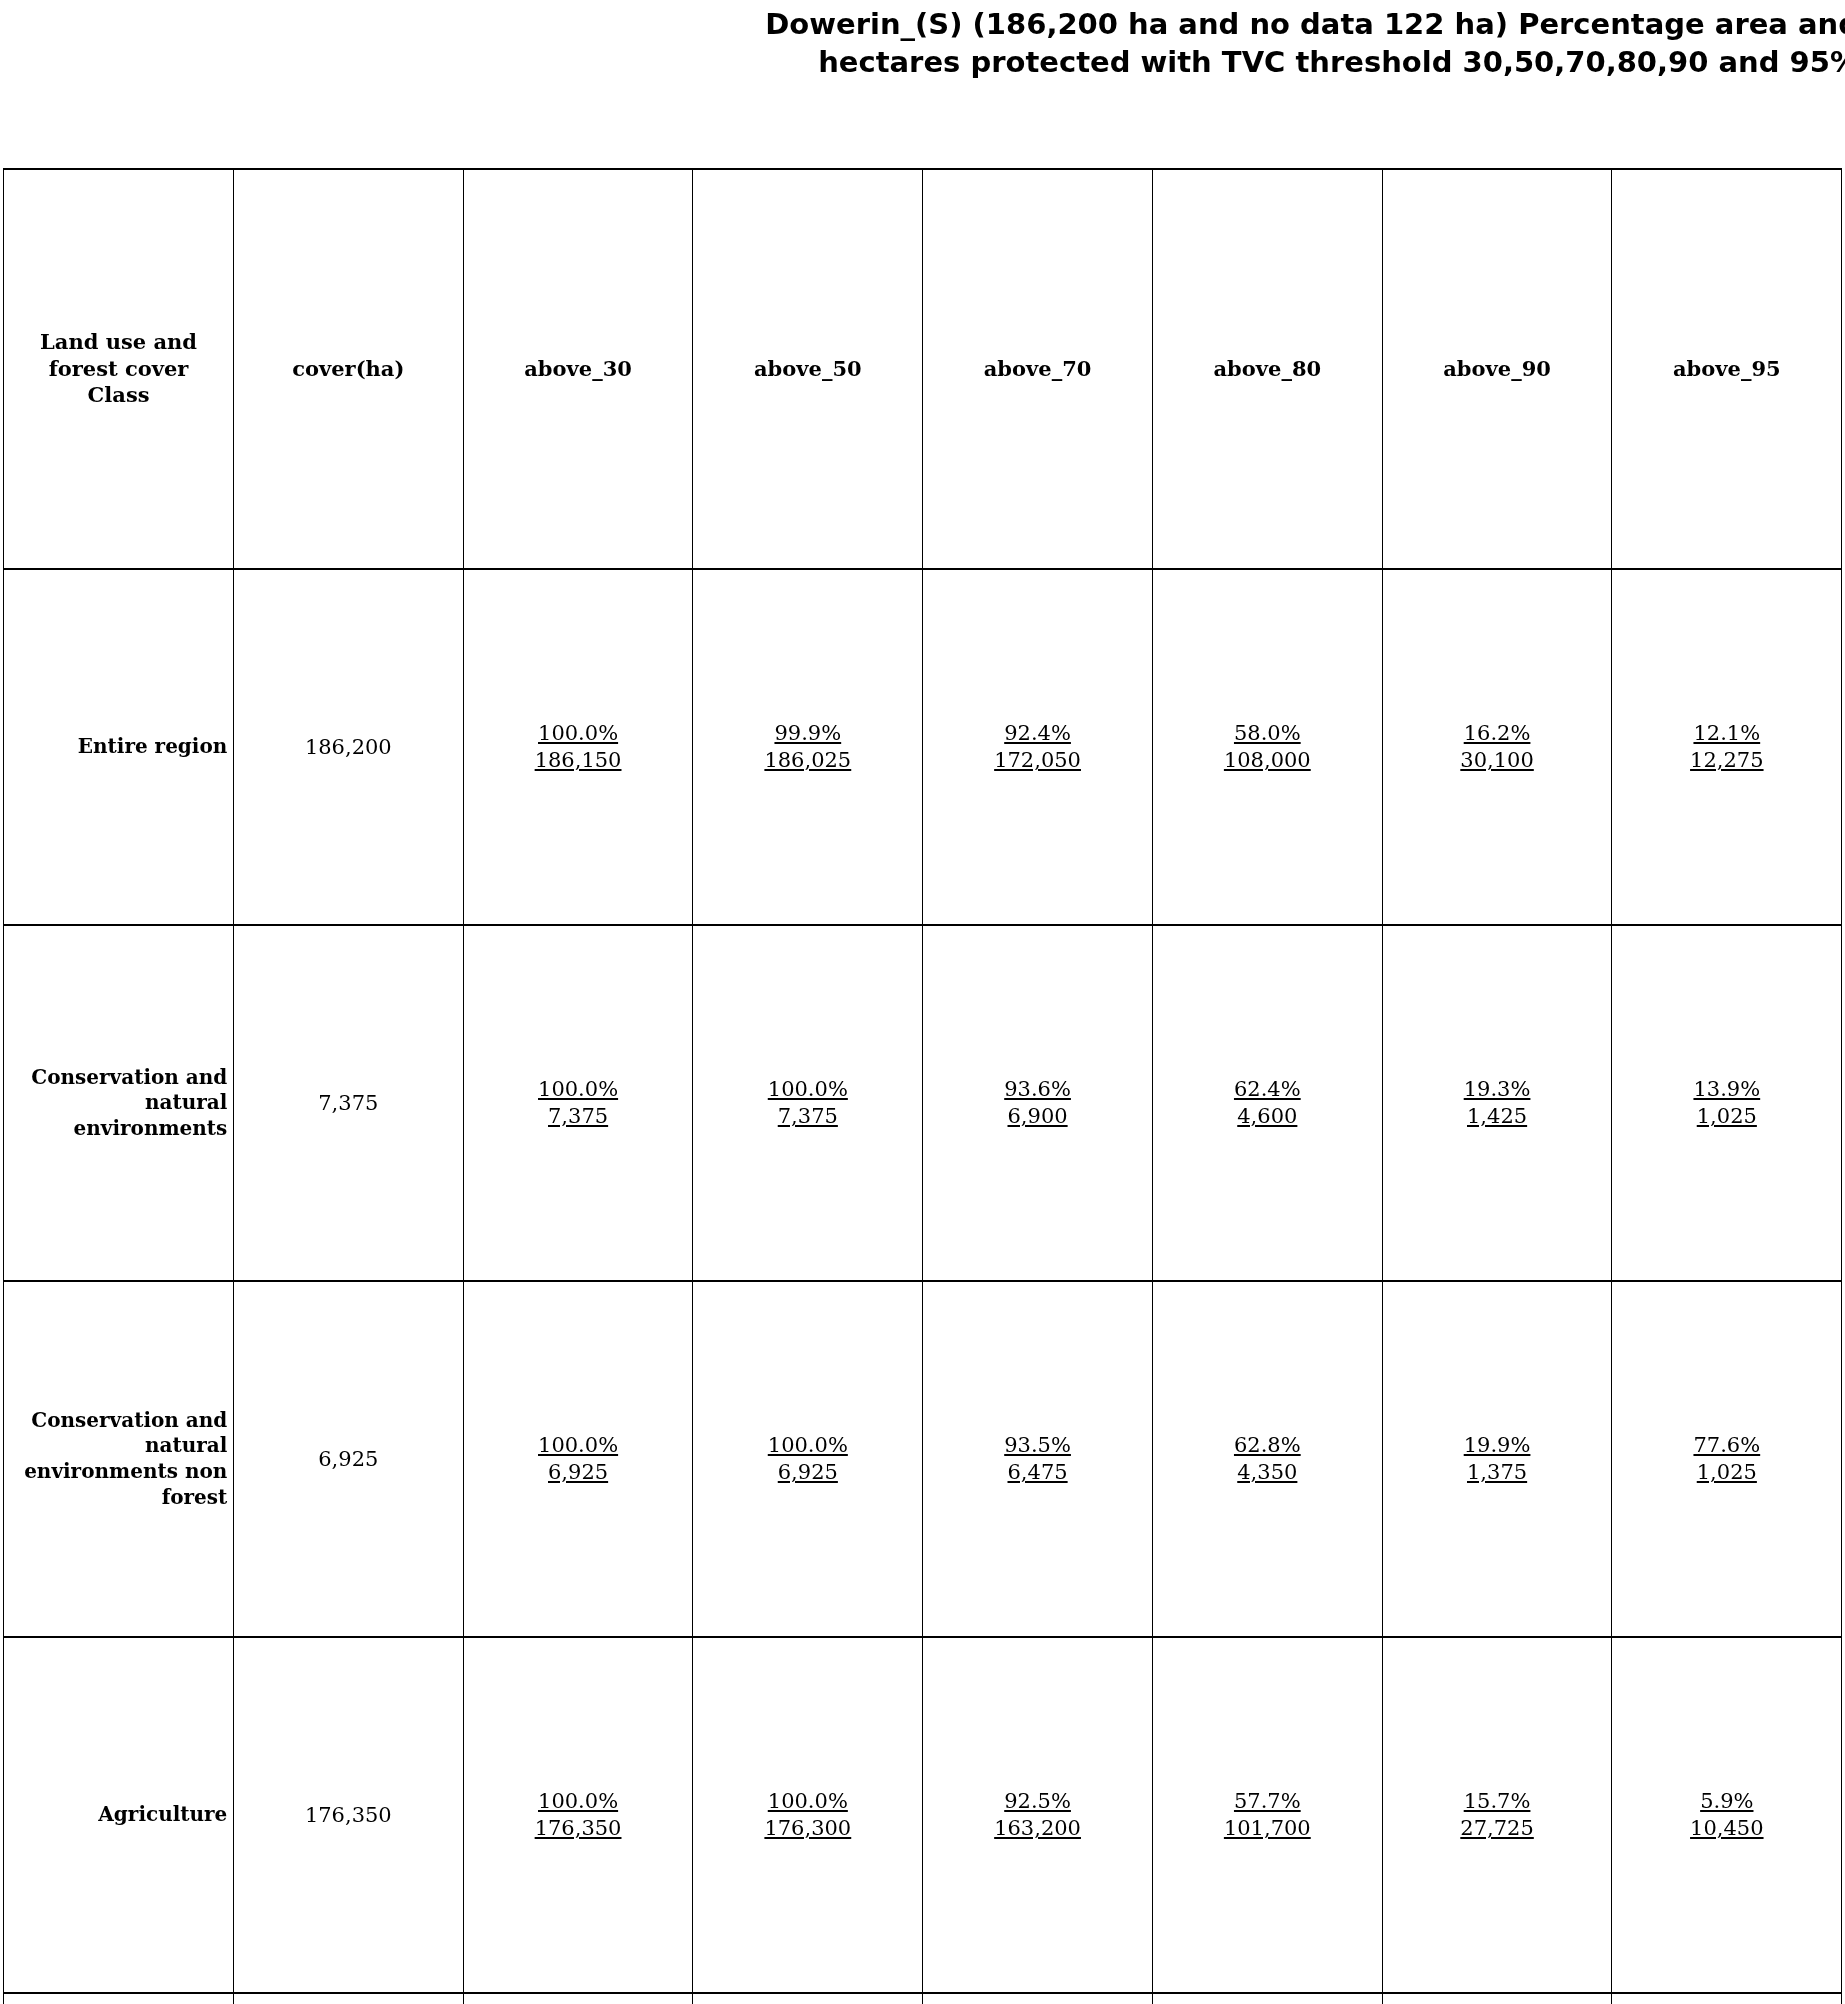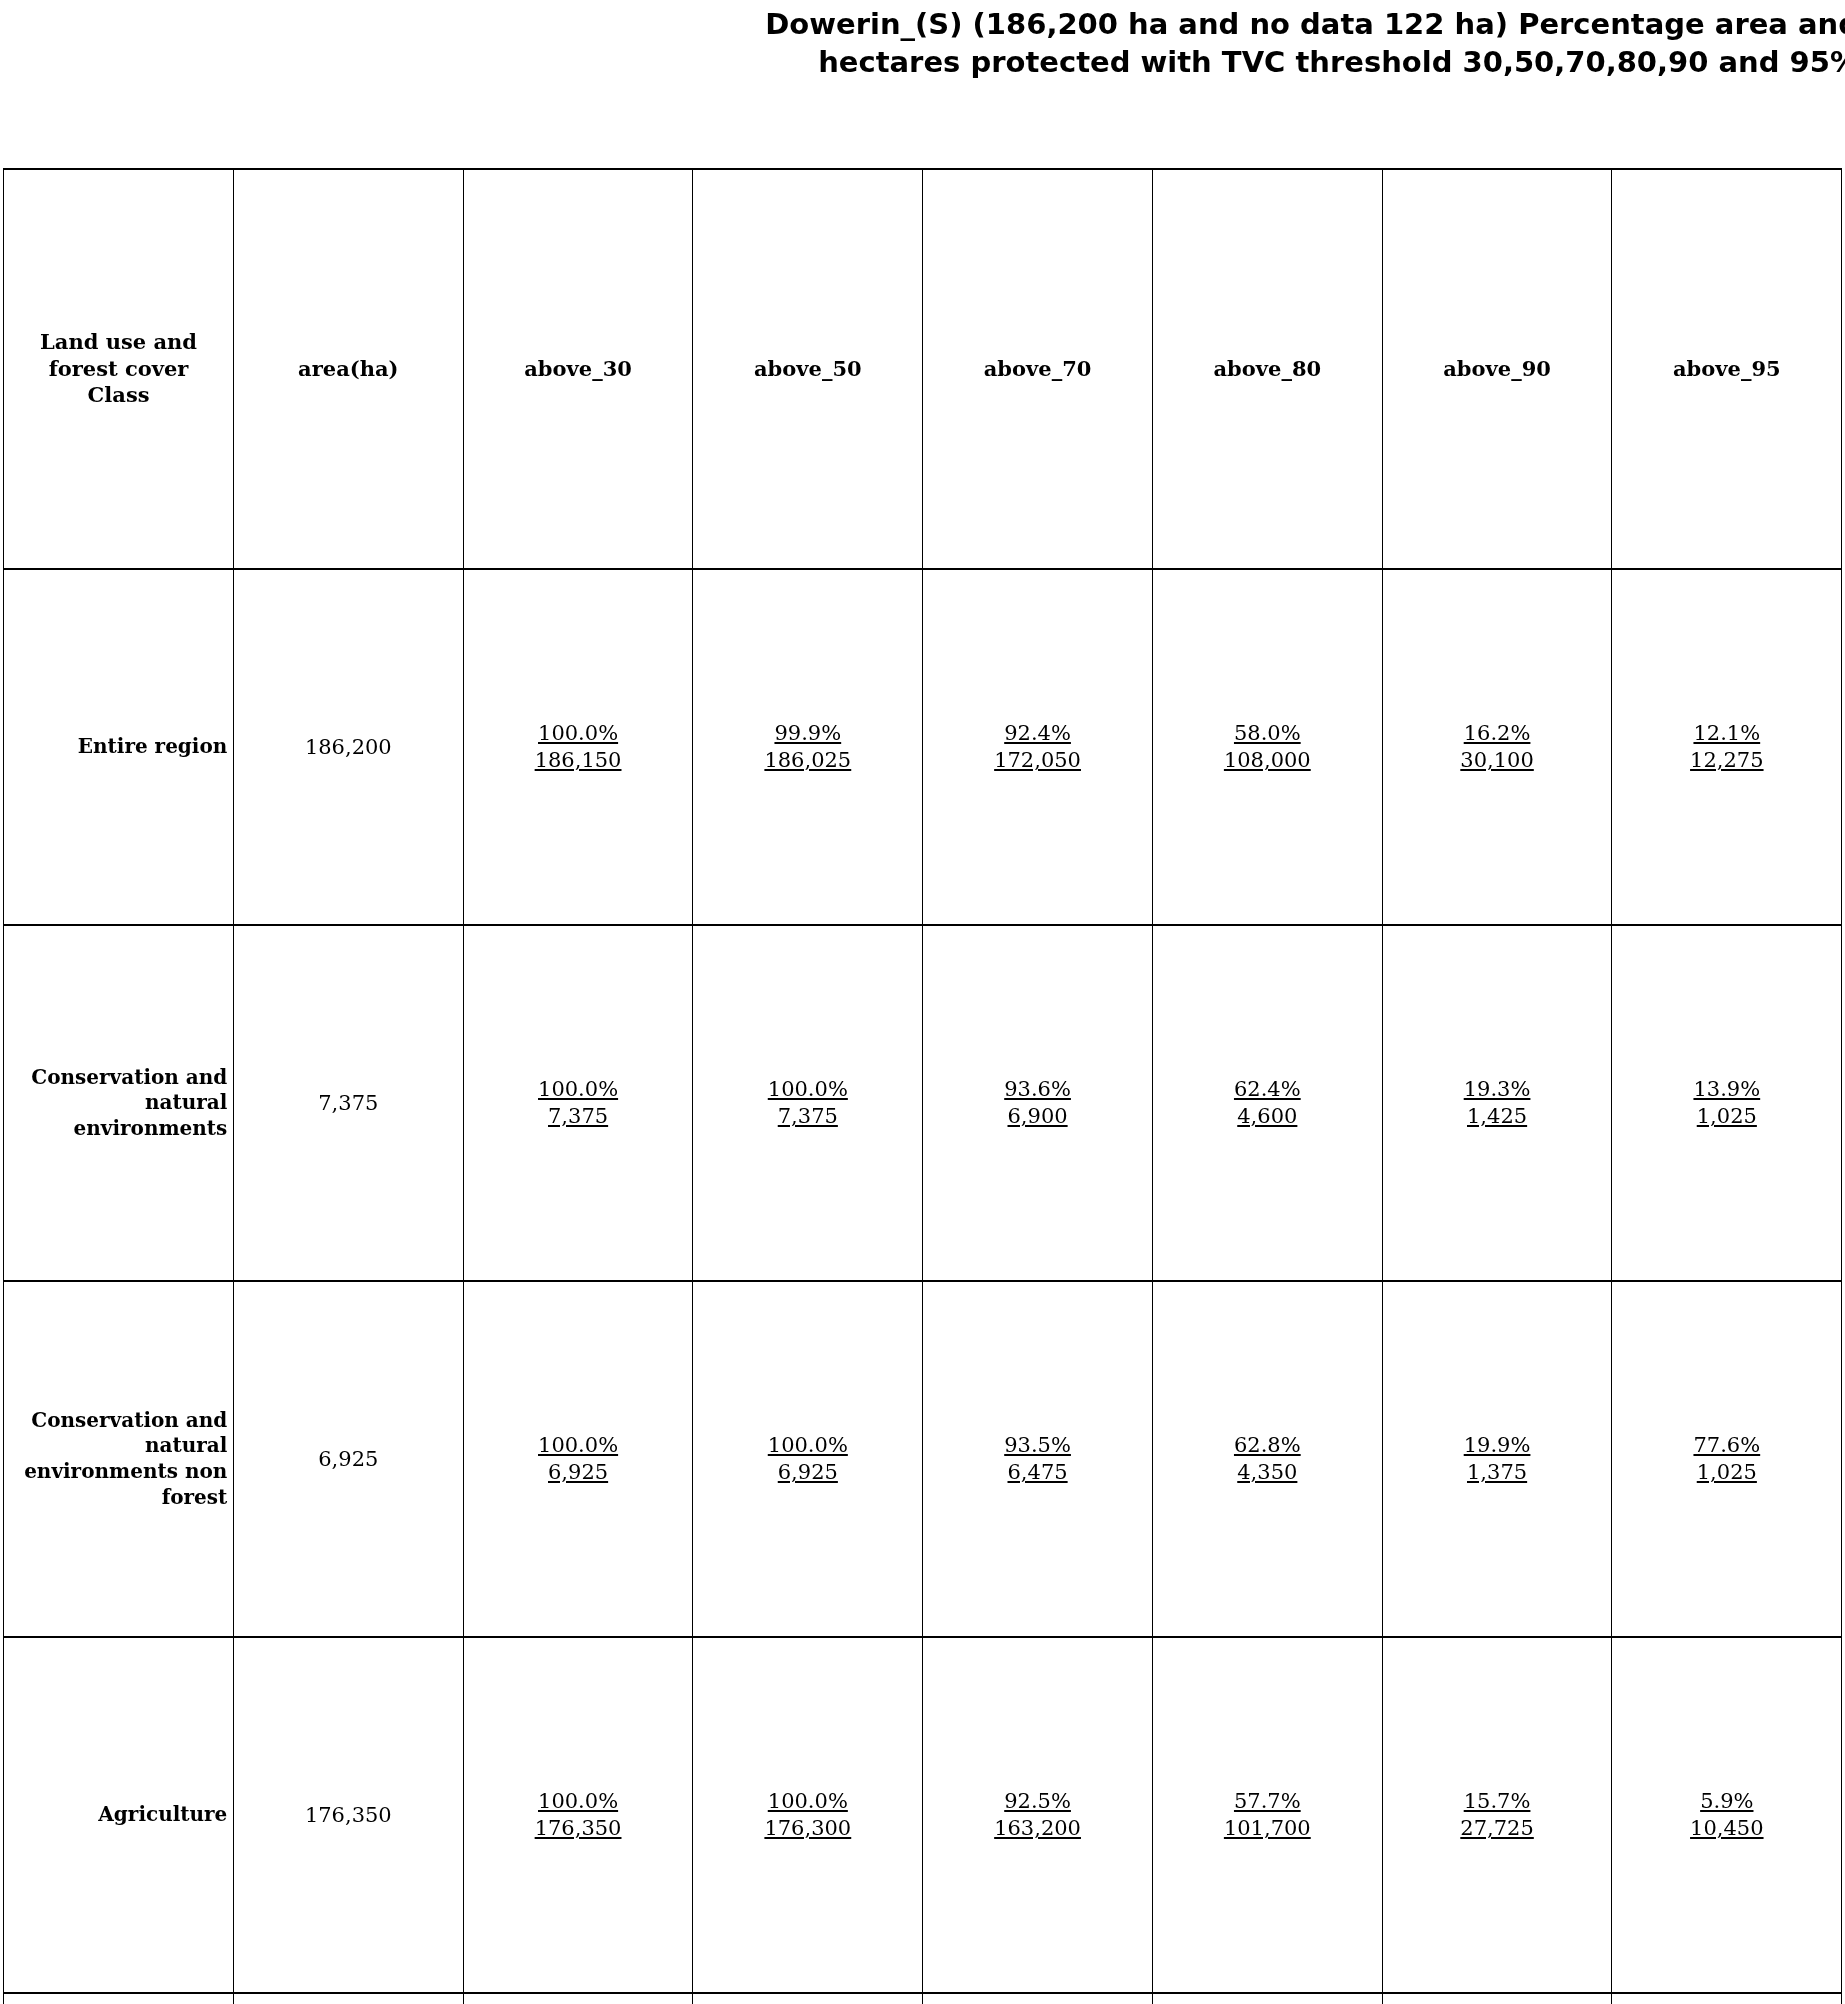--- a/index.html
+++ b/index.html
@@ -35,21 +35,21 @@
 
 <h1 class="title">Dowerin_(S) (186,200 ha and no data 122 ha) Percentage area and
 hectares protected with TVC threshold 30,50,70,80,90 and 95%</h1>
 
 <table class="report">
   <thead>
       <tr>
         <th>Land use and
 forest cover
 Class</th>
-        <th>area(ha)</th>
+        <th>cover(ha)</th>
         <th>above_30</th>
         <th>above_50</th>
         <th>above_70</th>
         <th>above_80</th>
         <th>above_90</th>
         <th>above_95</th>
       </tr>
     </thead>
   <tbody>
       <tr>

